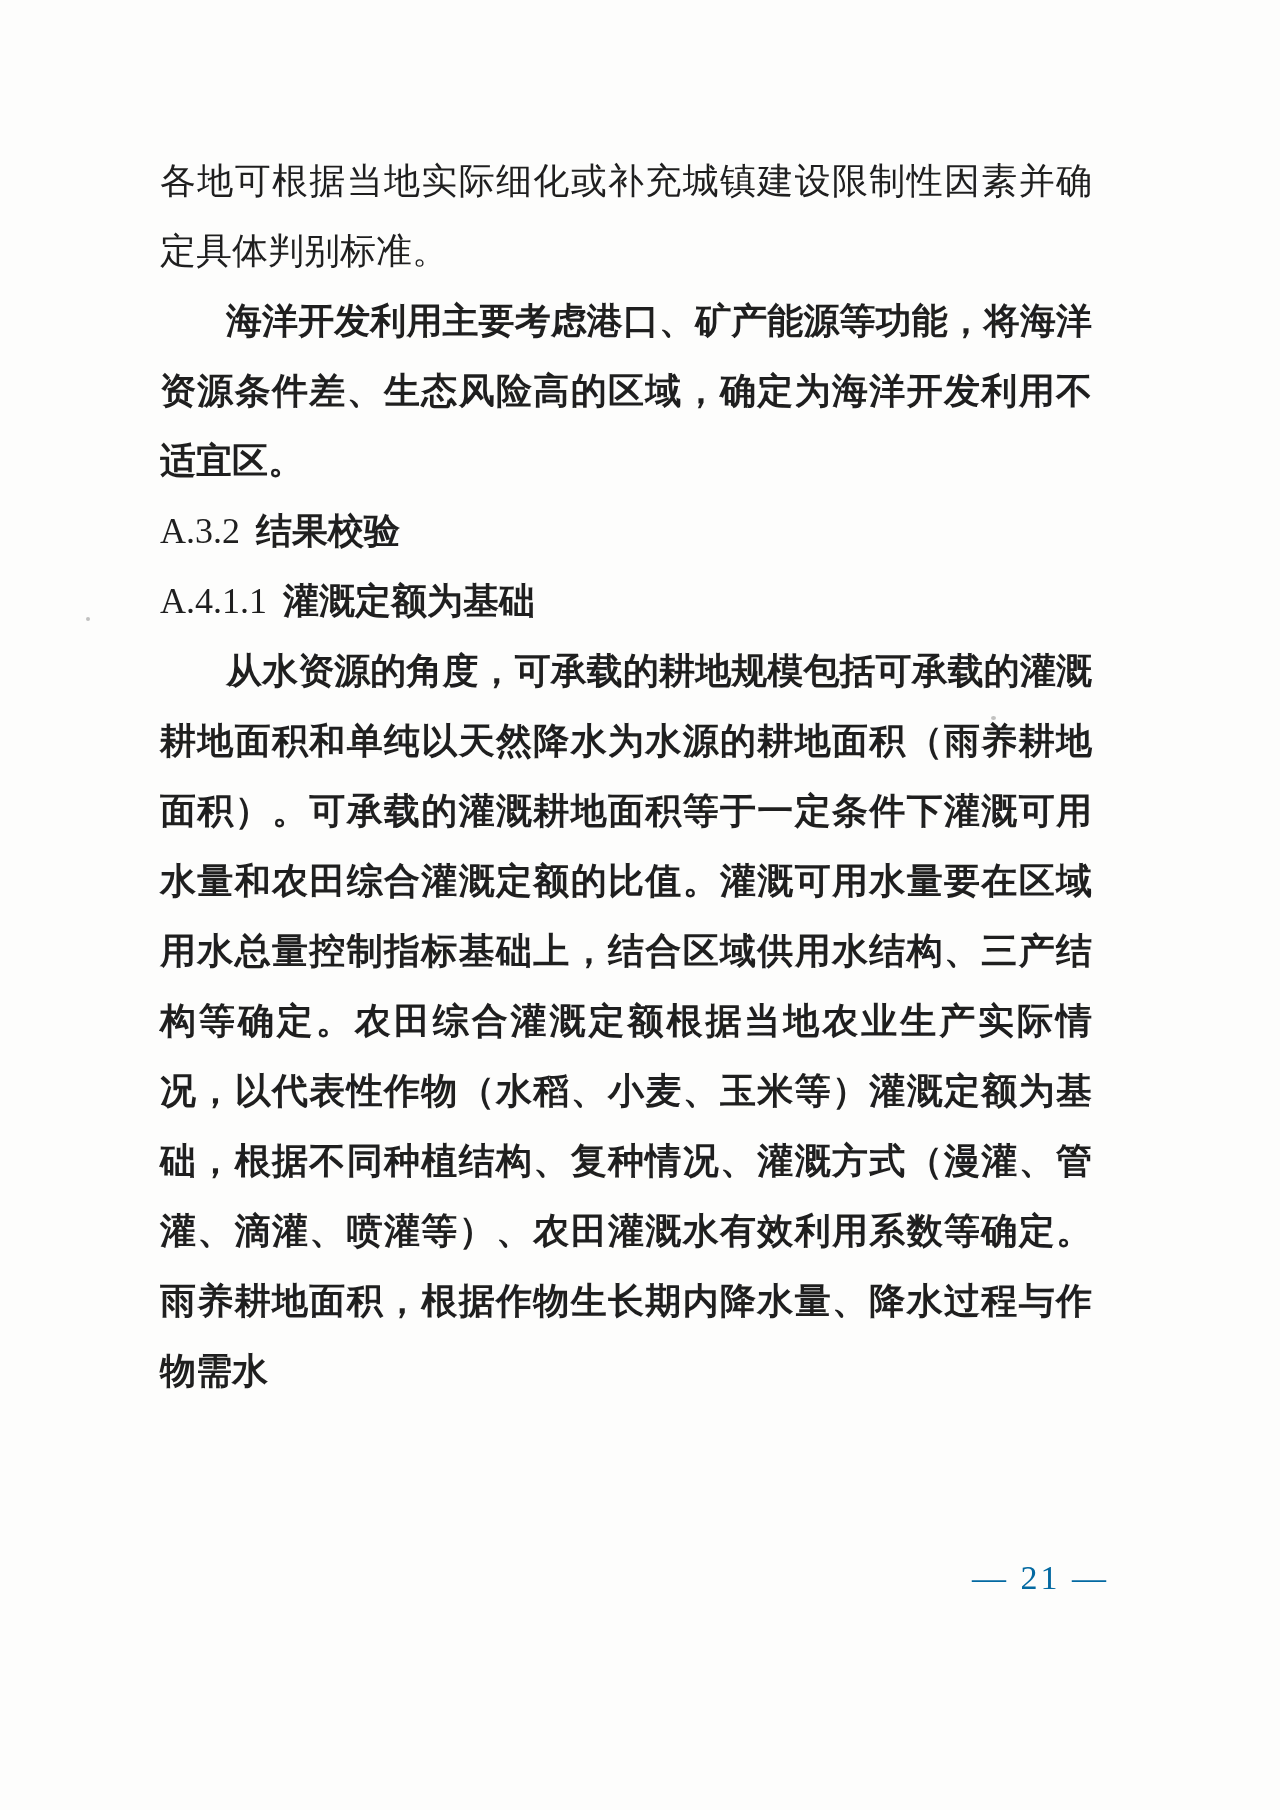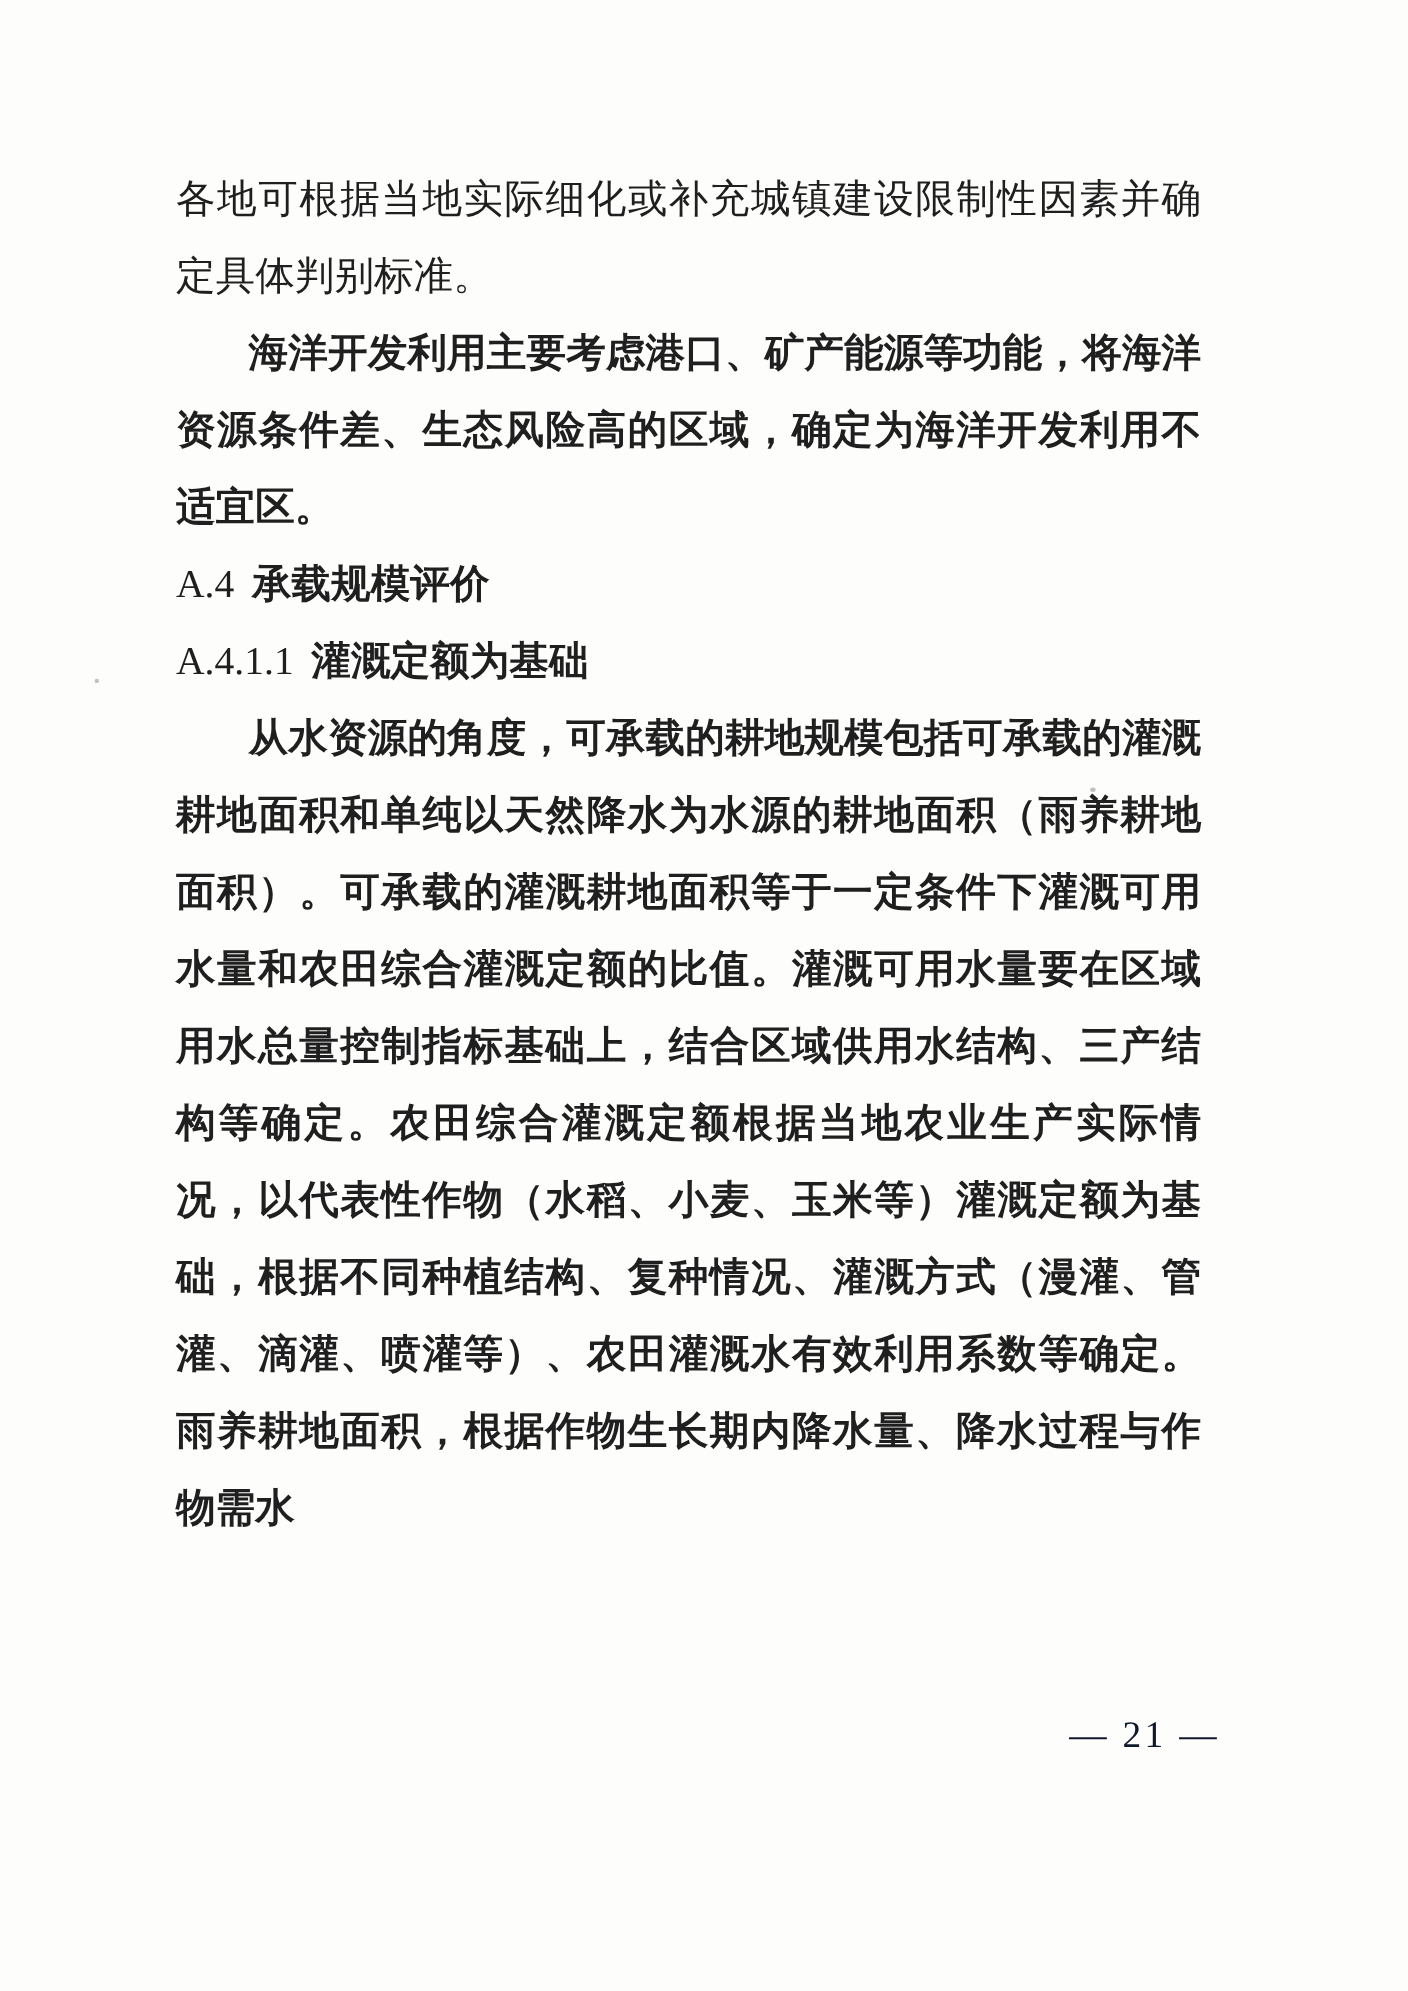--- a/index.html
+++ b/index.html
@@ -50,21 +50,21 @@
     font-weight: bold;
     margin-left: 16px;
   }
   .footer {
     position: absolute;
     left: 972px;
     top: 1558px;
     font-size: 34px;
     line-height: 40px;
     letter-spacing: 3px;
-    color: #0f172a;
+    color: #0369a1;
     font-family: "Liberation Serif", "DejaVu Serif", serif;
   }
   .speck {
     position: absolute;
     background: #9a9a97;
     border-radius: 50%;
     opacity: 0.6;
   }
   .speck-left {
     left: 86px;
@@ -83,23 +83,23 @@
 <body>
 
 <div class="page">
 
   <div class="content">
 
     <p class="body">各地可根据当地实际细化或补充城镇建设限制性因素并确定具体判别标准。</p>
 
     <p class="body indent">海洋开发利用主要考虑港口、矿产能源等功能，将海洋资源条件差、生态风险高的区域，确定为海洋开发利用不适宜区。</p>
 
+    <h3 class="heading"><span class="hnum">A.3.2</span><span class="hlabel">结果校验</span></h3>
 
 
-    <h2 class="heading"><span class="hnum">A.4</span><span class="hlabel">承载规模评价</span></h2>
 
 
     <h4 class="heading"><span class="hnum">A.4.1.1</span><span class="hlabel">灌溉定额为基础</span></h4>
 
     <p class="body indent">从水资源的角度，可承载的耕地规模包括可承载的灌溉耕地面积和单纯以天然降水为水源的耕地面积（雨养耕地面积）。可承载的灌溉耕地面积等于一定条件下灌溉可用水量和农田综合灌溉定额的比值。灌溉可用水量要在区域用水总量控制指标基础上，结合区域供用水结构、三产结构等确定。农田综合灌溉定额根据当地农业生产实际情况，以代表性作物（水稻、小麦、玉米等）灌溉定额为基础，根据不同种植结构、复种情况、灌溉方式（漫灌、管灌、滴灌、喷灌等）、农田灌溉水有效利用系数等确定。雨养耕地面积，根据作物生长期内降水量、降水过程与作物需水</p>
 
   </div>
 
   <div class="speck speck-left"></div>
   <div class="speck speck-right"></div>

